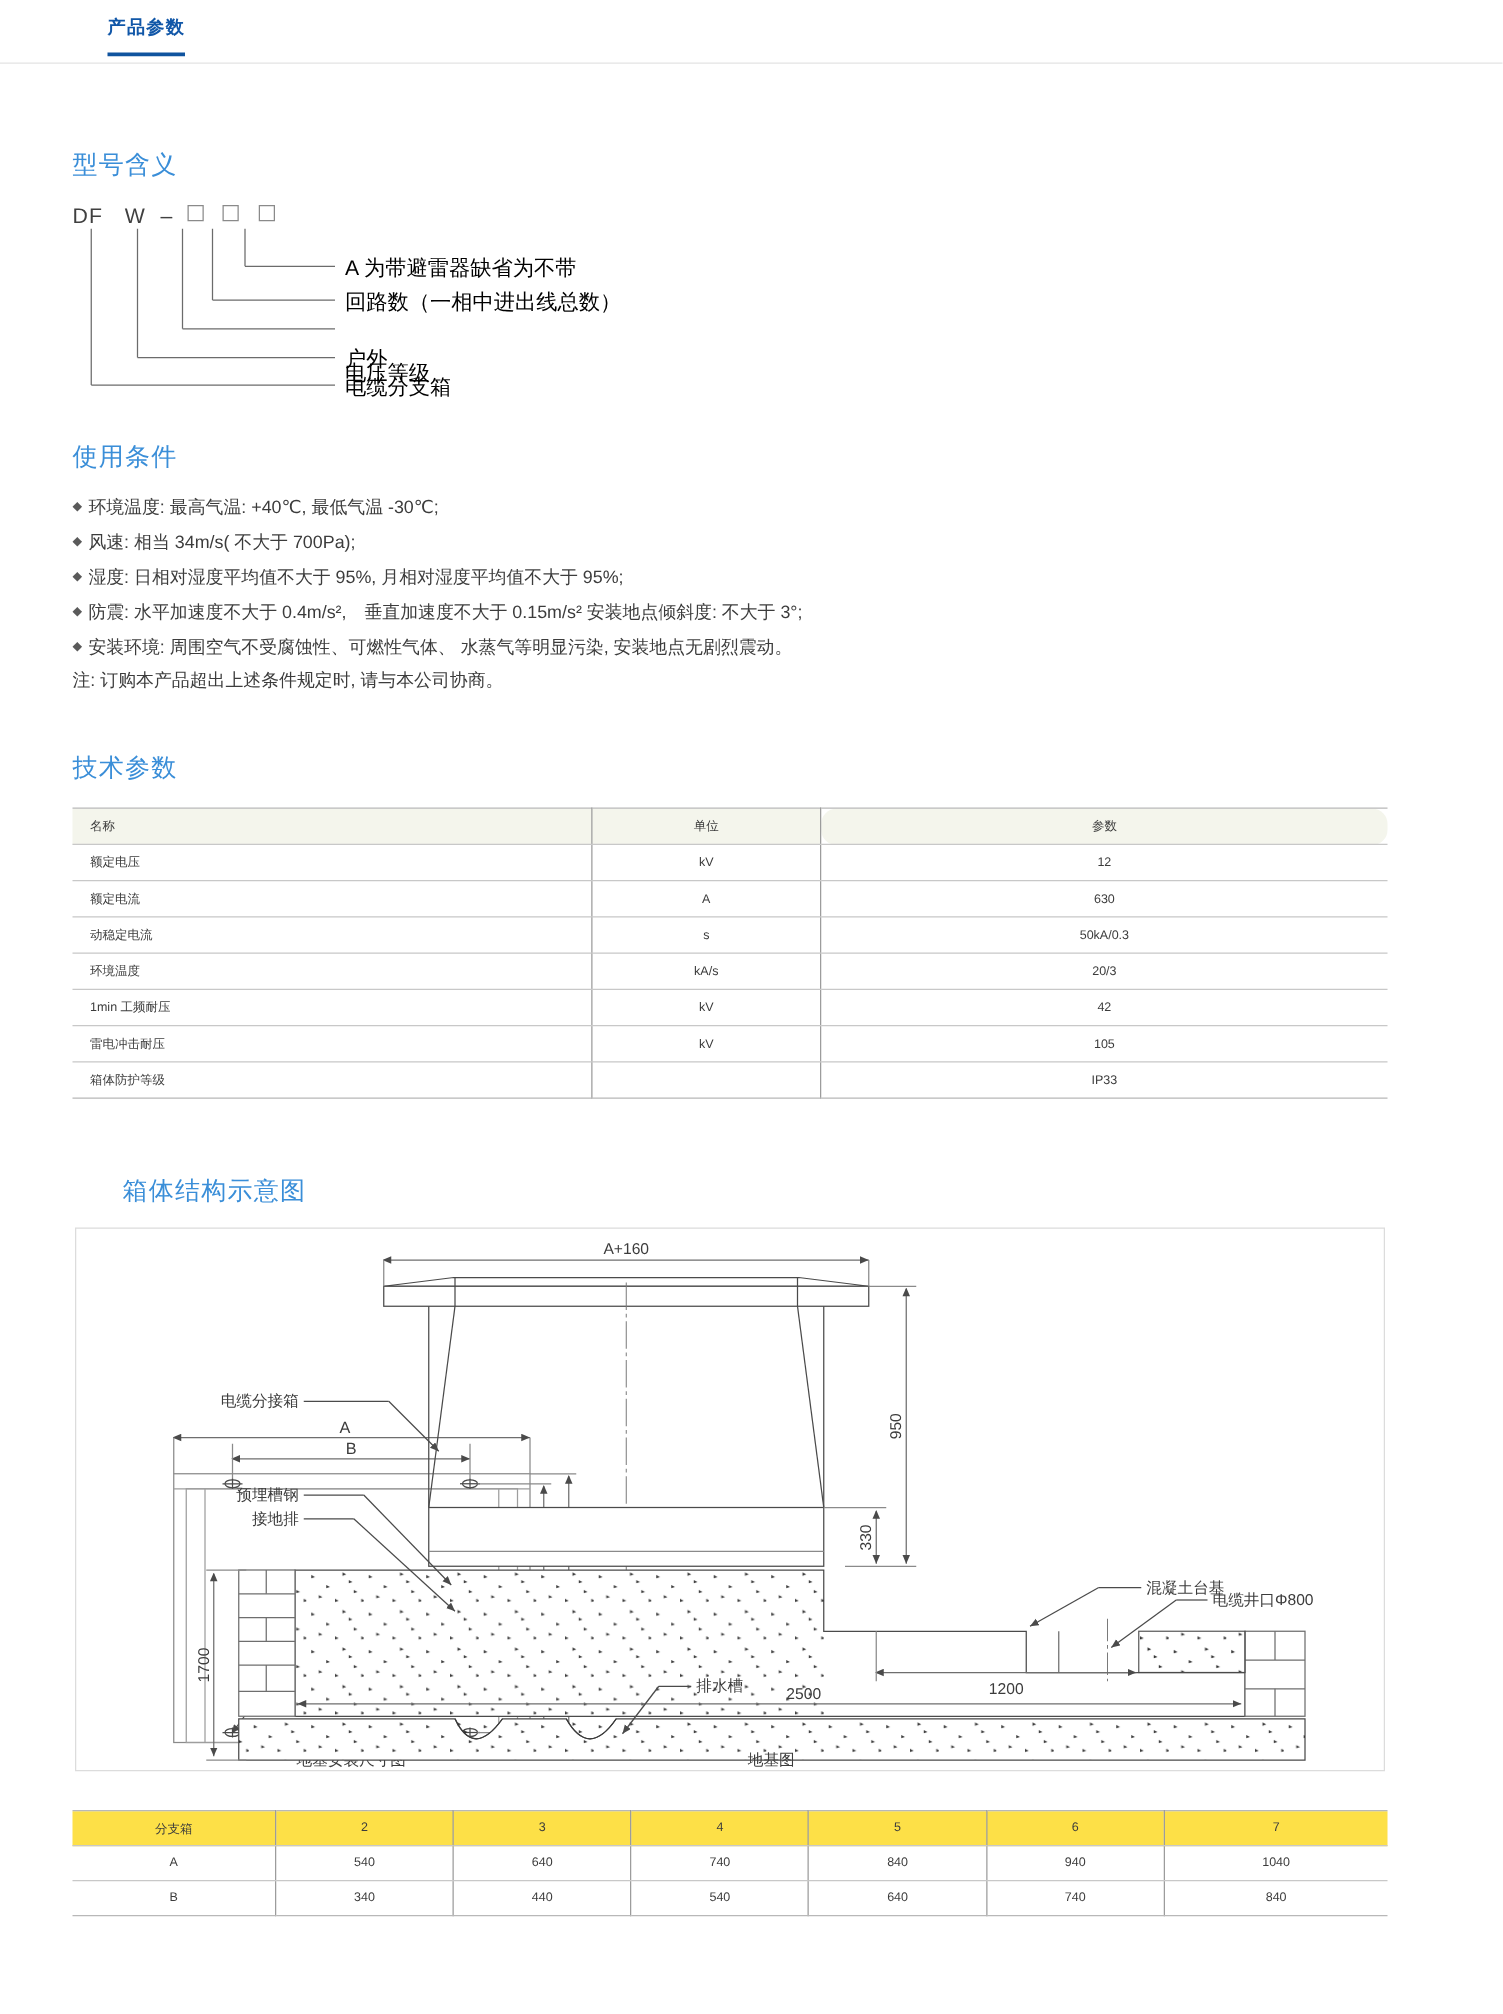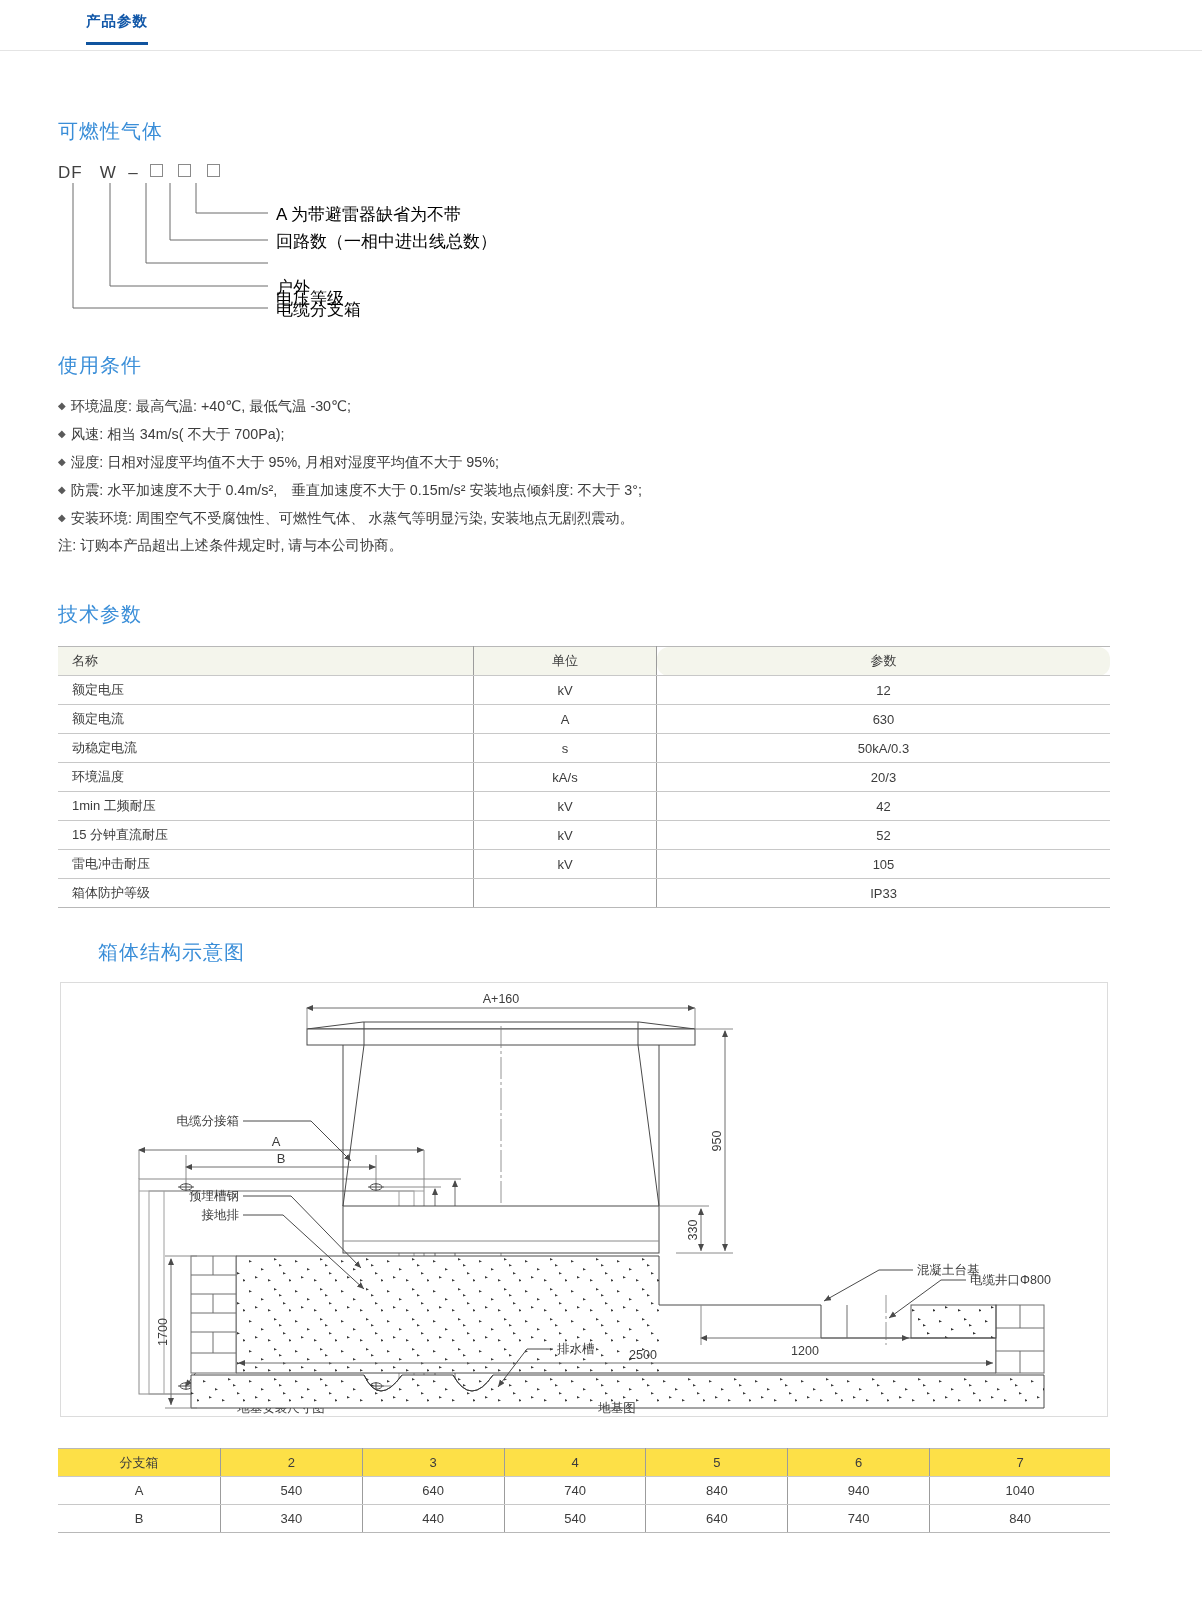--- a/index.html
+++ b/index.html
@@ -107,21 +107,21 @@
   .cond-note {
     font-size: 14.3px;
     color: #3c3c3c;
     line-height: 27px;
     white-space: nowrap;
   }
 
   
   table {
     border-collapse: collapse;
-    font-size: 13px;
+    font-size: 10px;
     color: #3c3c3c;
   }
   #spec-table {
     position: absolute;
     left: 58px;
     top: 646px;
     width: 1052px;
   }
   #spec-table th, #spec-table td {
     border-top: 1px solid #c8c8c8;
@@ -172,21 +172,21 @@
 </style>
 </head>
 <body>
 
 <div class="tabbar">
   <div class="tab">
     <span>产品参数</span>
   </div>
 </div>
 
-<div class="sec-title" style="top:118px;">可燃性气体</div>
+<div class="sec-title" style="top:118px;">型号含义</div>
 
 <div id="model-block">
   <div class="code">
     <span>DF</span>
     &nbsp;&nbsp;<span>W</span>
     &nbsp;<span>–</span>
     <span class="sq"></span>
     <span class="sq"></span>
     <span class="sq"></span>
   </div>
@@ -264,25 +264,20 @@
     </tr>
     <tr>
       <td class="c-name">环境温度</td>
       <td class="c-unit">kA/s</td>
       <td class="c-value">20/3</td>
     </tr>
     <tr>
       <td class="c-name">1min 工频耐压</td>
       <td class="c-unit">kV</td>
       <td class="c-value">42</td>
-    </tr>
-    <tr>
-      <td class="c-name">15 分钟直流耐压</td>
-      <td class="c-unit">kV</td>
-      <td class="c-value">52</td>
     </tr>
     <tr>
       <td class="c-name">雷电冲击耐压</td>
       <td class="c-unit">kV</td>
       <td class="c-value">105</td>
     </tr>
     <tr>
       <td class="c-name">箱体防护等级</td>
       <td class="c-unit"></td>
       <td class="c-value">IP33</td>

